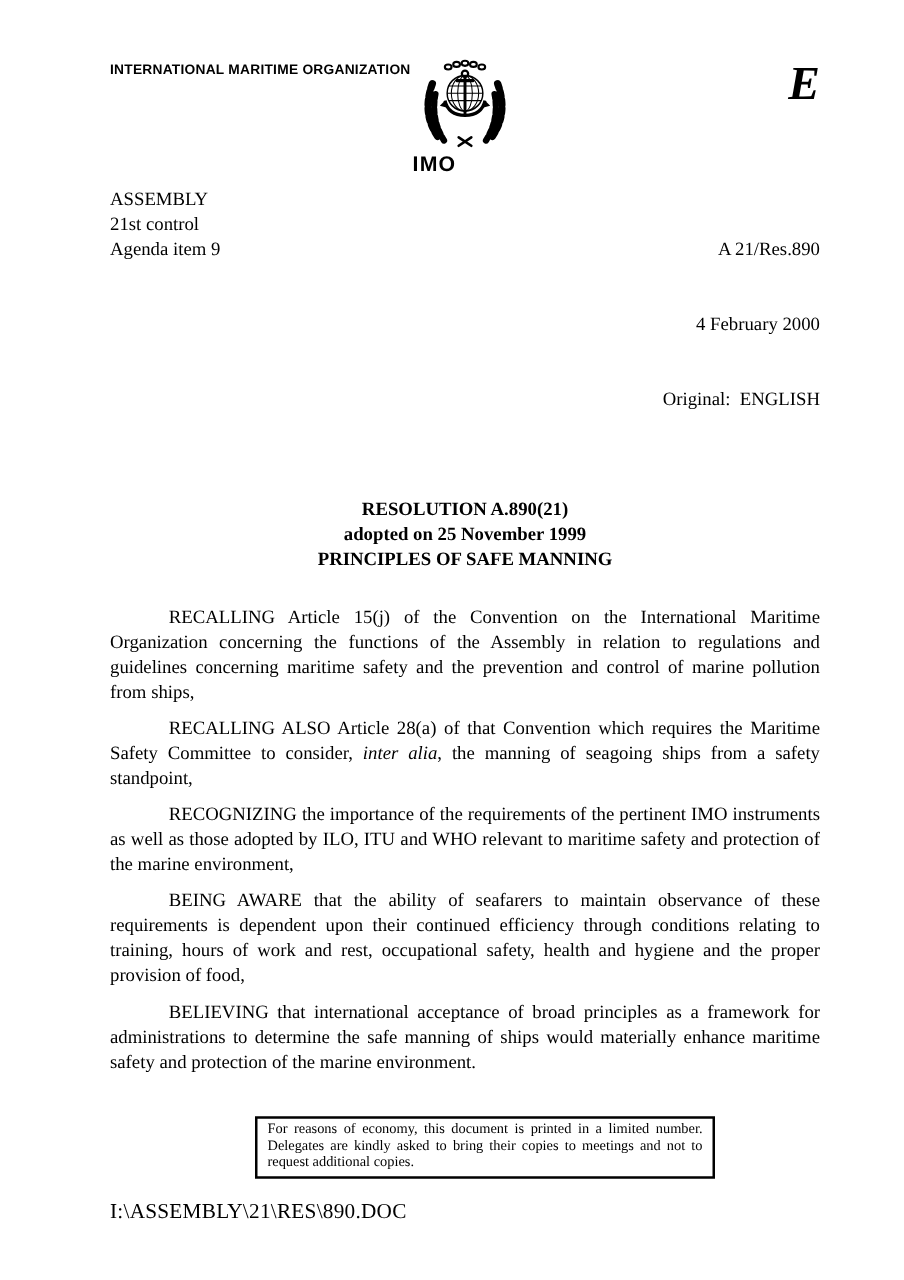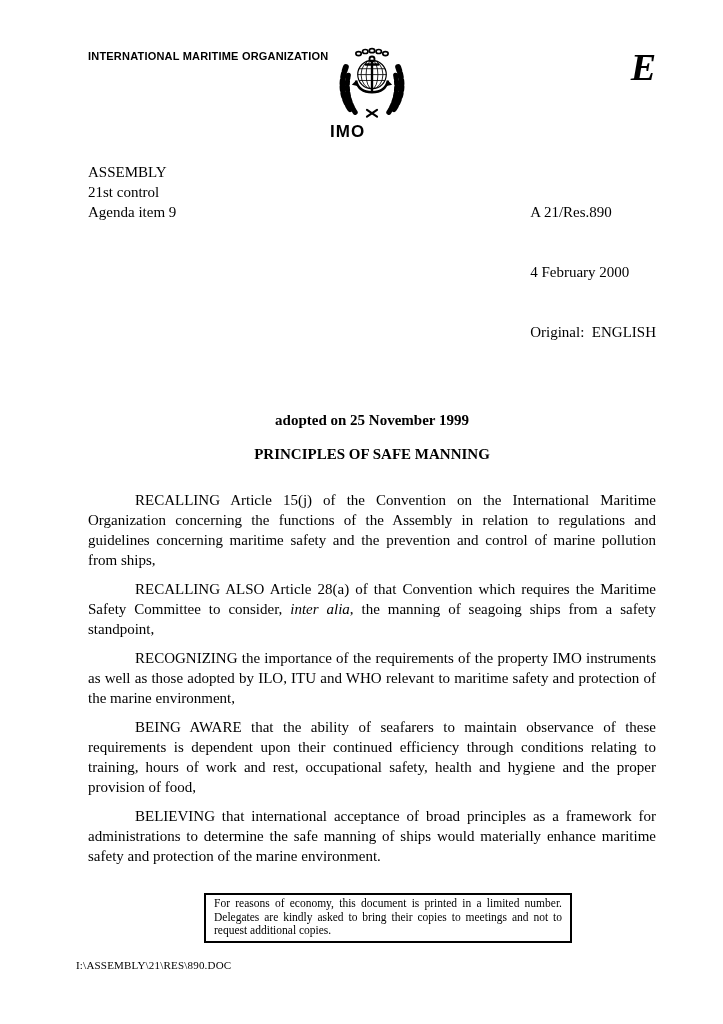--- a/index.html
+++ b/index.html
@@ -45,34 +45,34 @@
     font-weight:bold;
     font-style:italic;
     font-size:38px;
     line-height:0.9;
     padding-top:4px;
   }
   
   .meta {
     display:flex;
     justify-content:space-between;
-    margin-top:20px;
+    margin-top:8px;
     font-size:15px;
     line-height:20px;
   }
-  .meta-right { white-space:pre; }
+  .meta-right { text-align:right; white-space:pre; }
   
   .title-block {
     text-align:center;
     font-weight:bold;
     font-size:15px;
     line-height:20px;
     margin-top:28px;
   }
-  .subject { margin-top:14px; }
+  .subject { }
   
   .doc-body {
     margin-top:26px;
     font-size:15px;
     line-height:20px;
     text-align:justify;
   }
   .doc-body p { margin:9px 0 0 0; text-indent:47px; }
   .doc-body p.no-indent { text-indent:0; margin-top:0; }
   .doc-body em { }
@@ -85,22 +85,22 @@
     border:2px solid #000;
     padding:2px 8px 3px 8px;
     font-size:11.5px;
     line-height:13.5px;
     text-align:justify;
   }
   .economy-box p { margin:0; }
   
   .file-path {
     position:absolute;
-    left:76px; top:959px;
-    font-size:11px;
+    left:88px; top:959px;
+    font-size:17px;
     letter-spacing:0.2px;
   }
 </style>
 </head>
 <body>
 
 <div class="page">
 
   <div class="header">
     <div class="org">INTERNATIONAL MARITIME ORGANIZATION</div>
@@ -153,28 +153,29 @@
       <div>Agenda item 9</div>
     </div>
     <div class="meta-right">
       <div>A 21/Res.890</div>
       <div>4 February 2000</div>
       <div>Original:  ENGLISH</div>
     </div>
   </div>
 
   <div class="title-block">
+    <div>RESOLUTION A.890(21)</div>
     <div>adopted on 25 November 1999</div>
     <div class="subject">PRINCIPLES OF SAFE MANNING</div>
   </div>
 
   <div class="doc-body">
     <p>RECALLING Article 15(j) of the Convention on the International Maritime Organization concerning the functions of the Assembly in relation to regulations and guidelines concerning maritime safety and the prevention and control of marine pollution from ships,</p>
     <p><span>RECALLING ALSO Article 28(a) of that Convention which requires the Maritime Safety Committee to consider, </span><em>inter alia</em><span>, the manning of seagoing ships from a safety standpoint,</span></p>
-    <p>RECOGNIZING the importance of the requirements of the property IMO instruments as well as those adopted by ILO, ITU and WHO relevant to maritime safety and protection of the marine environment,</p>
+    <p>RECOGNIZING the importance of the requirements of the pertinent IMO instruments as well as those adopted by ILO, ITU and WHO relevant to maritime safety and protection of the marine environment,</p>
     <p>BEING AWARE that the ability of seafarers to maintain observance of these requirements is dependent upon their continued efficiency through conditions relating to training, hours of work and rest, occupational safety, health and hygiene and the proper provision of food,</p>
     <p>BELIEVING that international acceptance of  broad principles as a framework for administrations to determine the safe manning of ships would materially enhance maritime safety and protection of the marine environment.</p>
 
   </div>
 
   <div class="economy-box">
     <p>For reasons of economy, this document is printed in a limited number.  Delegates are kindly asked to bring their copies to meetings and not to request additional copies.</p>
   </div>
 
   <div class="file-path">I:\ASSEMBLY\21\RES\890.DOC</div>

